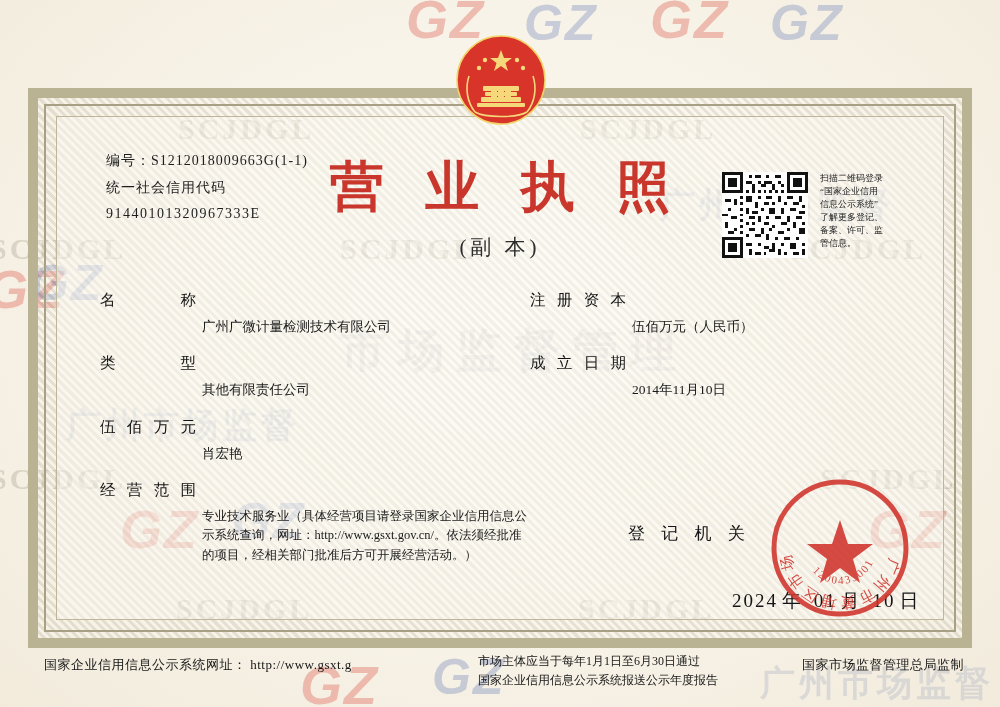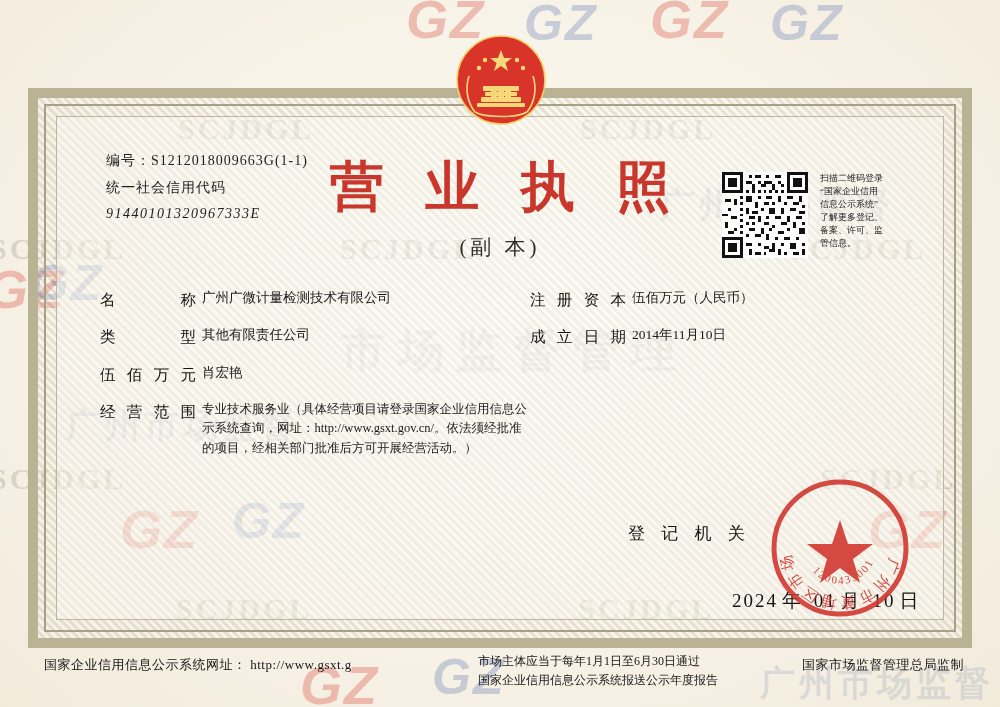--- a/index.html
+++ b/index.html
@@ -132,21 +132,21 @@
   
   .serial-block {
     position: absolute;
     left: 106px; top: 148px;
     z-index: 5;
     font-family: "Liberation Serif", serif;
     color: #1e1e1e;
     line-height: 1.9;
   }
   .serial-block div { font-size: 14px; letter-spacing: 1px; }
-  .serial-block .code-val { font-size: 14px; letter-spacing: 1.5px; font-style: italic; }
+  .serial-block .code-val { font-size: 14px; letter-spacing: 1.5px; }
 
   
   .qr-block {
     position: absolute;
     left: 722px; top: 172px;
     z-index: 5;
     display: flex;
     align-items: flex-start;
     gap: 12px;
   }
@@ -187,20 +187,21 @@
     text-align-last: justify;
     color: #141414;
     line-height: 1.5;
   }
   .val {
     font-size: 13.5px;
     color: #1a1a1a;
     line-height: 1.5;
     padding-left: 6px;
     flex: 1;
+    margin-top: 29px;
   }
   .val.small {
     font-size: 12.5px;
     line-height: 1.55;
   }
 
   
   .registry-label {
     position: absolute;
     left: 628px; top: 522px;

